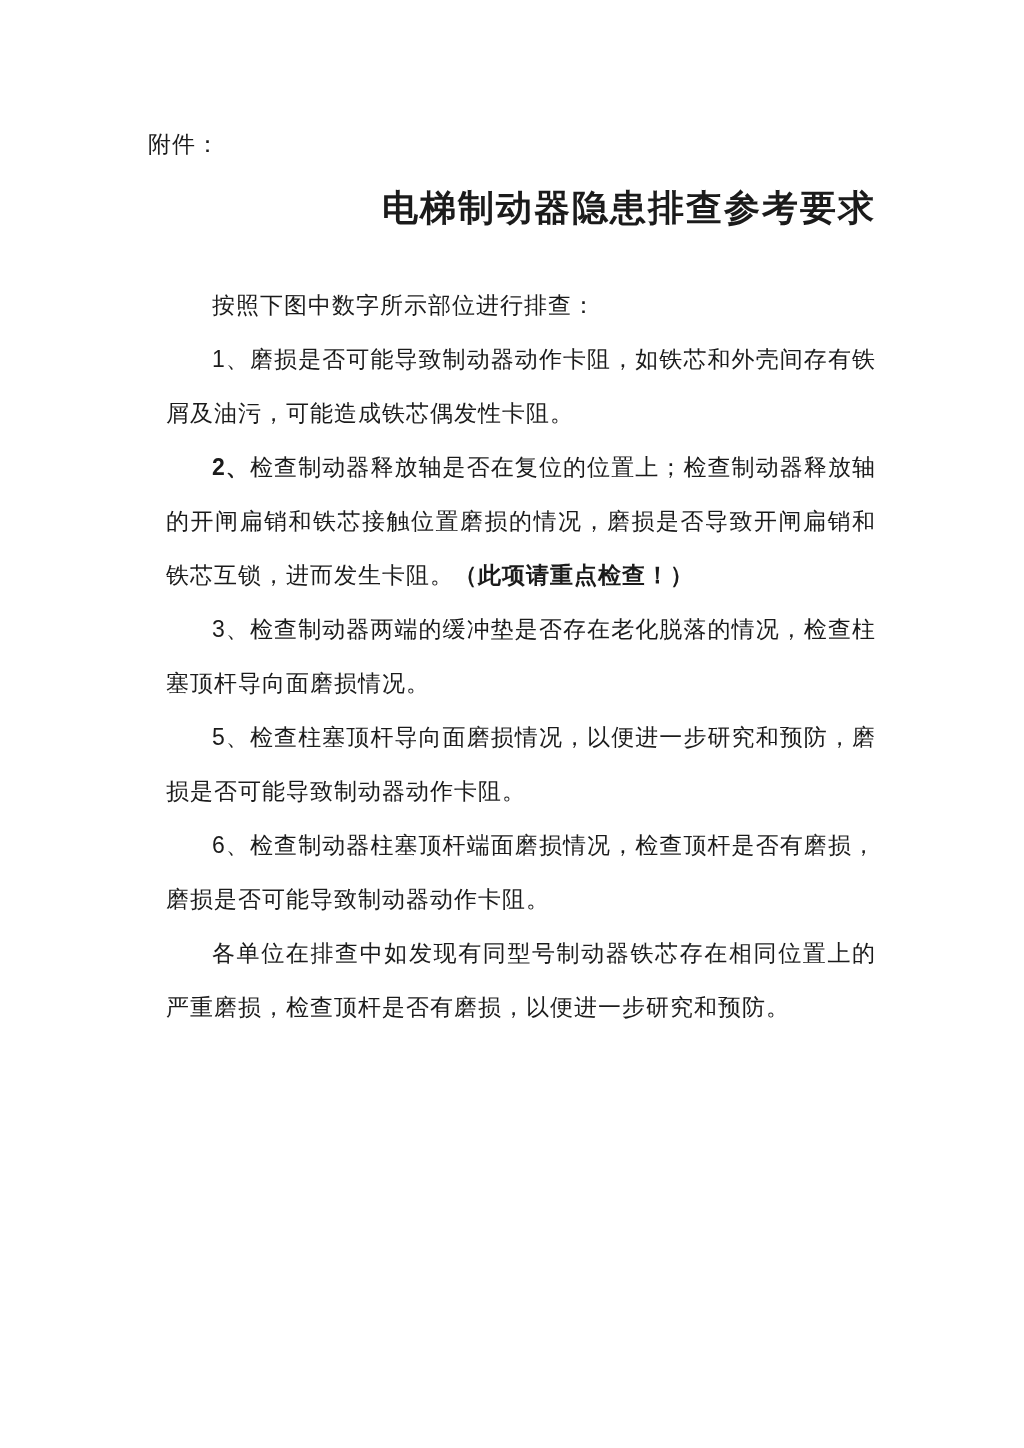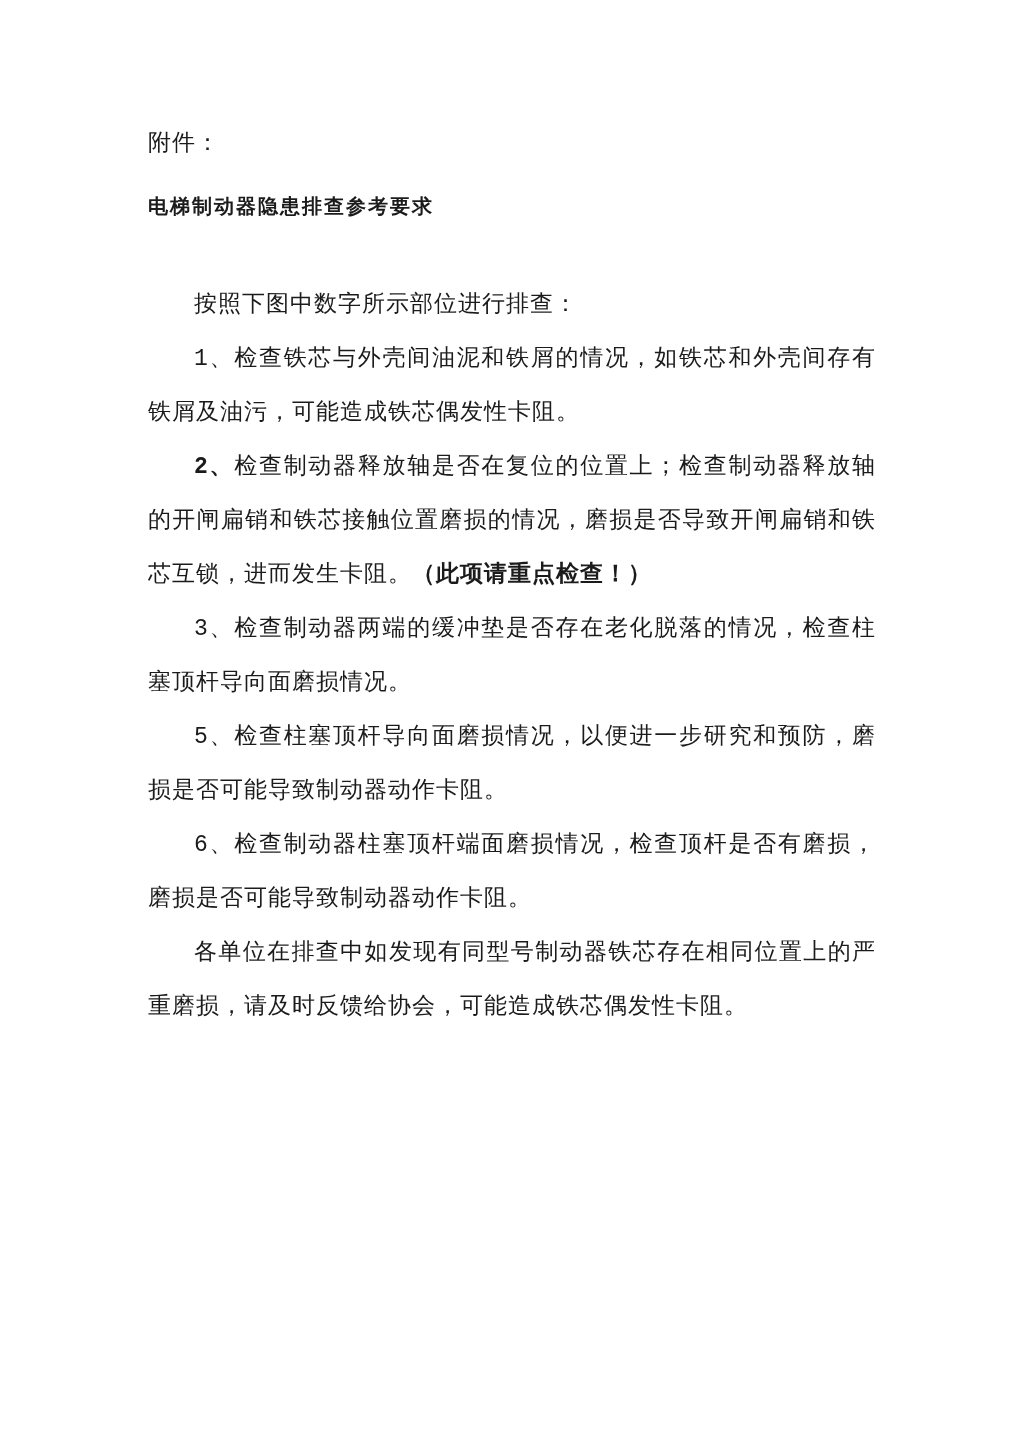--- a/index.html
+++ b/index.html
@@ -7,39 +7,40 @@
     padding: 0;
     background: #ffffff;
   }
   .page {
     position: relative;
     width: 1024px;
     height: 1074px;
     background: #ffffff;
     box-sizing: border-box;
     padding: 128px 148px 0 148px;
-    font-family: Liberation Mono, monospace;
+    font-family: Liberation Sans, sans-serif;
     color: #1b1b1b;
     overflow: hidden;
   }
   .attachment {
     font-size: 23px;
     line-height: 32px;
     letter-spacing: 1px;
   }
   .title {
     margin: 30px 0 0 0;
-    text-align: left;
-    font-size: 20px;
+    text-align: right;
+    font-size: 36px;
     font-weight: bold;
     line-height: 36px;
     letter-spacing: 2px;
   }
   .content {
     margin-top: 52px;
+    margin-left: 18px;
   }
   .para {
     margin: 0;
     font-size: 23px;
     line-height: 54px;
     text-indent: 2em;
     text-align: justify;
     letter-spacing: 1px;
   }
   .b {
@@ -52,27 +53,27 @@
 <div class="page">
 
   <div class="attachment">附件：</div>
 
   <h1 class="title">电梯制动器隐患排查参考要求</h1>
 
   <div class="content">
 
     <p class="para"><span>按照下图中数字所示部位进行排查：</span></p>
 
-    <p class="para"><span class="num">1、</span><span>检查铁芯与外壳间油泥和铁屑的情况，如铁芯和外壳间存有铁屑及油污，可能造成铁芯偶发性卡阻。</span><span class="b"></span></p>
+    <p class="para"><span class="num">1、</span><span>磨损是否可能导致制动器动作卡阻，如铁芯和外壳间存有铁屑及油污，可能造成铁芯偶发性卡阻。</span><span class="b"></span></p>
 
     <p class="para"><span class="num b">2、</span><span>检查制动器释放轴是否在复位的位置上；检查制动器释放轴的开闸扁销和铁芯接触位置磨损的情况，磨损是否导致开闸扁销和铁芯互锁，进而发生卡阻。</span><span class="b">（此项请重点检查！）</span></p>
 
     <p class="para"><span class="num">3、</span><span>检查制动器两端的缓冲垫是否存在老化脱落的情况，检查柱塞顶杆导向面磨损情况。</span><span class="b"></span></p>
 
 
     <p class="para"><span class="num">5、</span><span>检查柱塞顶杆导向面磨损情况，以便进一步研究和预防，磨损是否可能导致制动器动作卡阻。</span><span class="b"></span></p>
 
     <p class="para"><span class="num">6、</span><span>检查制动器柱塞顶杆端面磨损情况，检查顶杆是否有磨损，磨损是否可能导致制动器动作卡阻。</span><span class="b"></span></p>
 
-    <p class="para"><span>各单位在排查中如发现有同型号制动器铁芯存在相同位置上的严重磨损，请及时反馈给协会，可能造成铁芯偶发性卡阻。</span></p>
+    <p class="para"><span>各单位在排查中如发现有同型号制动器铁芯存在相同位置上的严重磨损，检查顶杆是否有磨损，以便进一步研究和预防。</span></p>
 
   </div>
 </div>
 
 </body></html>

